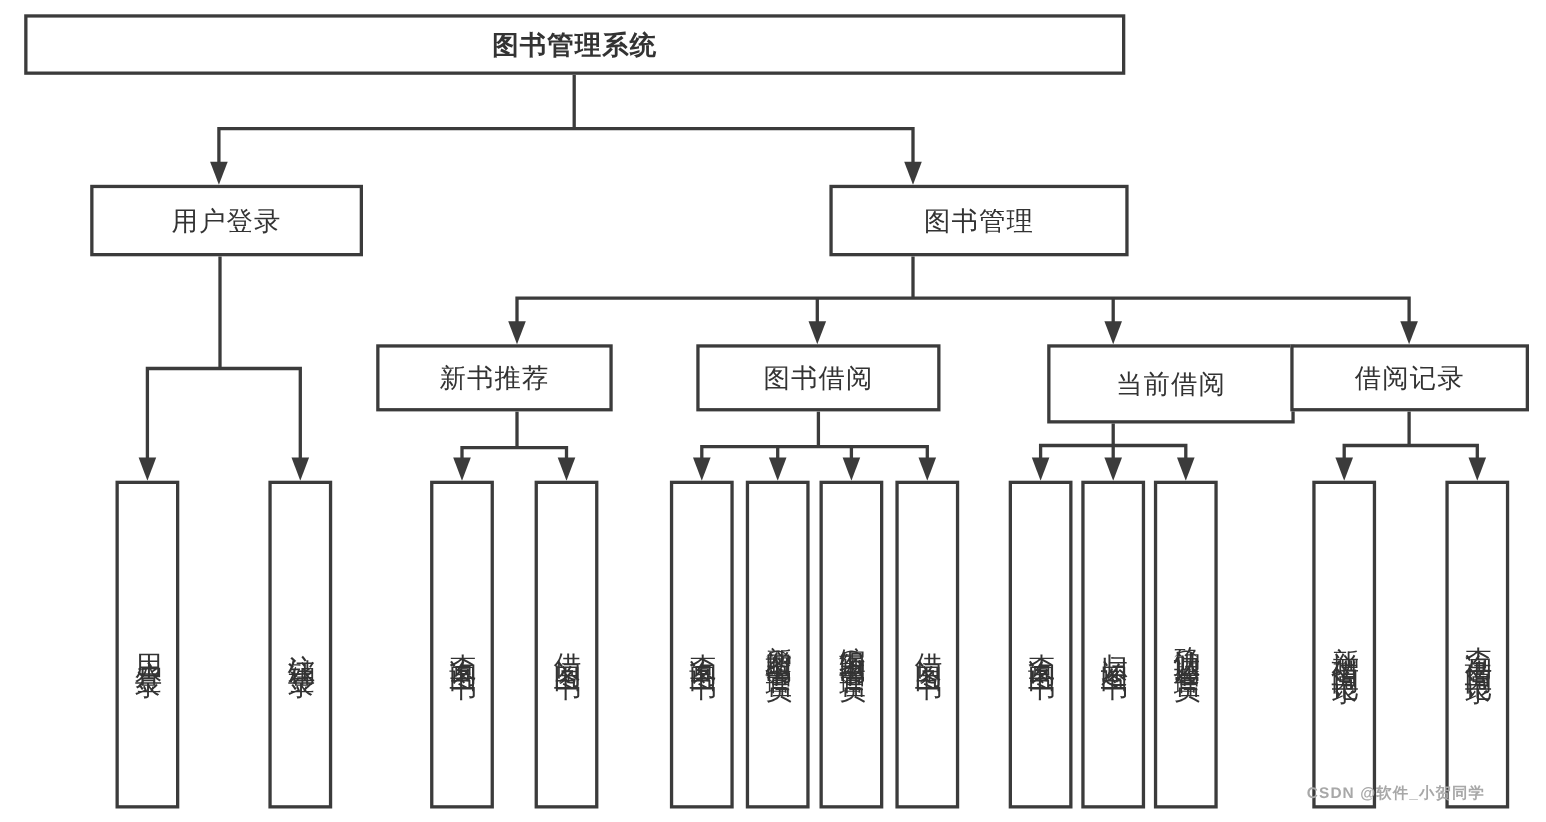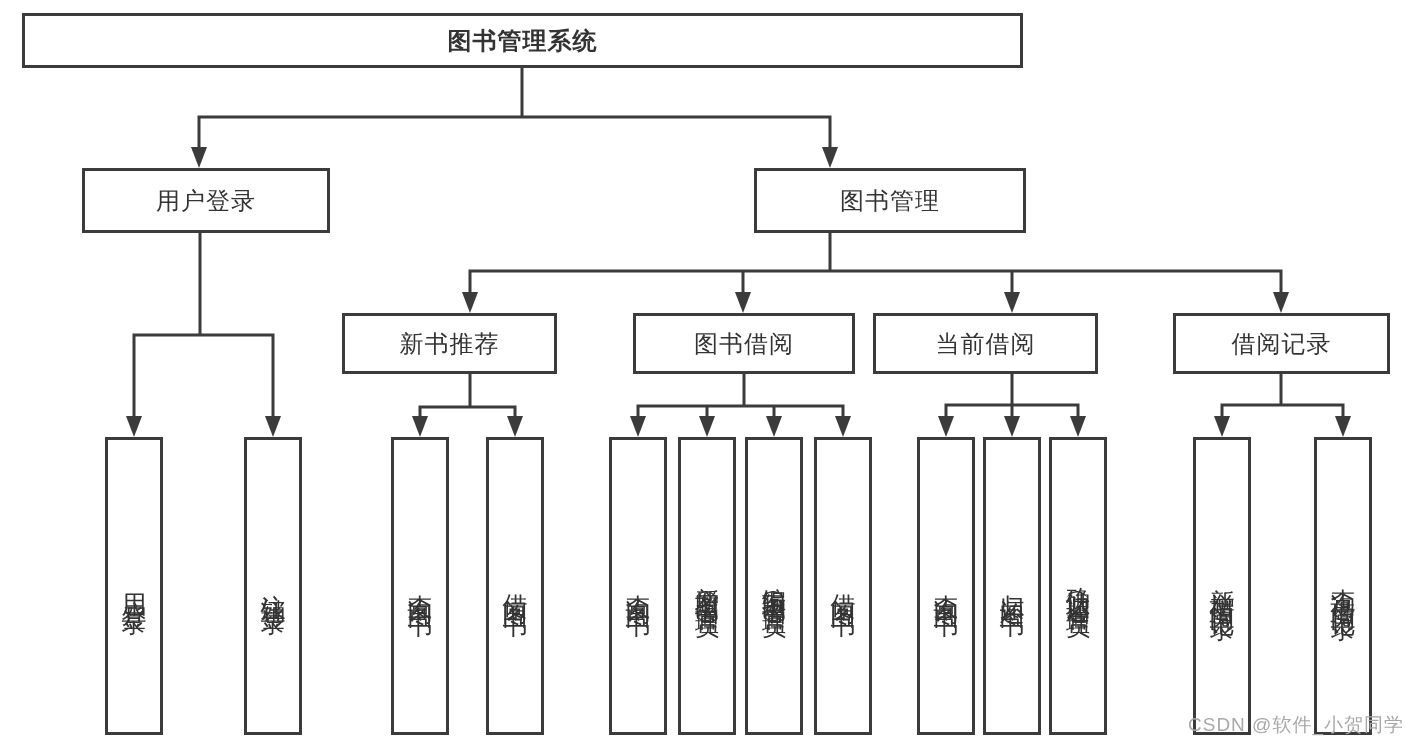--- a/index.html
+++ b/index.html
@@ -45,25 +45,26 @@
     text-orientation: mixed;
     letter-spacing: 6px;
     line-height: 1;
   }
   .vnode.long { font-size: 24px; }
   .vnode.long .vtext { letter-spacing: 4px; }
   #watermark {
     position: absolute;
     left: 1188px;
     top: 712px;
-    font-size: 19px;
+    font-size: 14px;
     color: #a8a8a8;
     letter-spacing: 1px;
     white-space: nowrap;
     z-index: 3;
+    font-weight: bold;
   }
 </style>
 </head>
 <body>
 
 <div id="stage">
 
   <svg id="connectors" viewBox="0 0 1405 747" xmlns="http://www.w3.org/2000/svg">
     <g stroke="#3b3b3b" stroke-width="3" fill="none">
 
@@ -126,21 +127,21 @@
   <div class="node hnode" style="left:710px; top:168px; width:272px; height:65px;margin-left:44px;">
     <span>图书管理</span>
   </div>
 
   <div class="node hnode" style="left:342px; top:313px; width:215px; height:61px;align-items:center;">
     <span>新书推荐</span>
   </div>
   <div class="node hnode" style="left:633px; top:313px; width:222px; height:61px;text-align:right;">
     <span>图书借阅</span>
   </div>
-  <div class="node hnode" style="left:873px; top:313px; width:225px; height:61px;">
+  <div class="node hnode" style="left:952px; top:313px; width:225px; height:72px;">
     <span>当前借阅</span>
   </div>
   <div class="node hnode" style="left:1173px; top:313px; width:217px; height:61px;text-align:center;">
     <span>借阅记录</span>
   </div>
 
   <div class="node vnode" style="left:105px;">
     <span class="vtext">用户登录</span>
   </div>
   <div class="node vnode" style="left:244px;">

